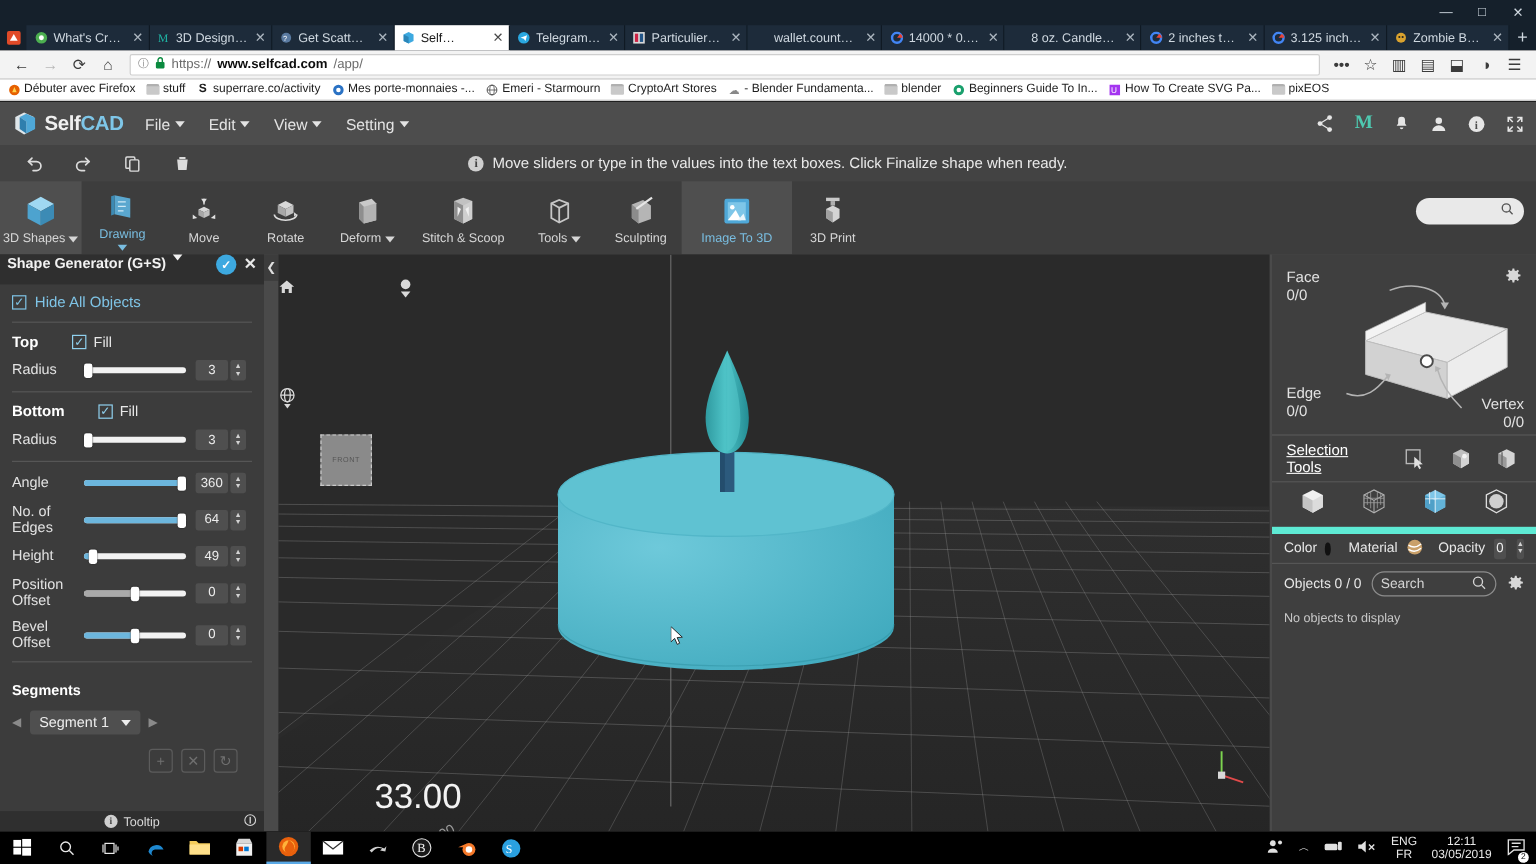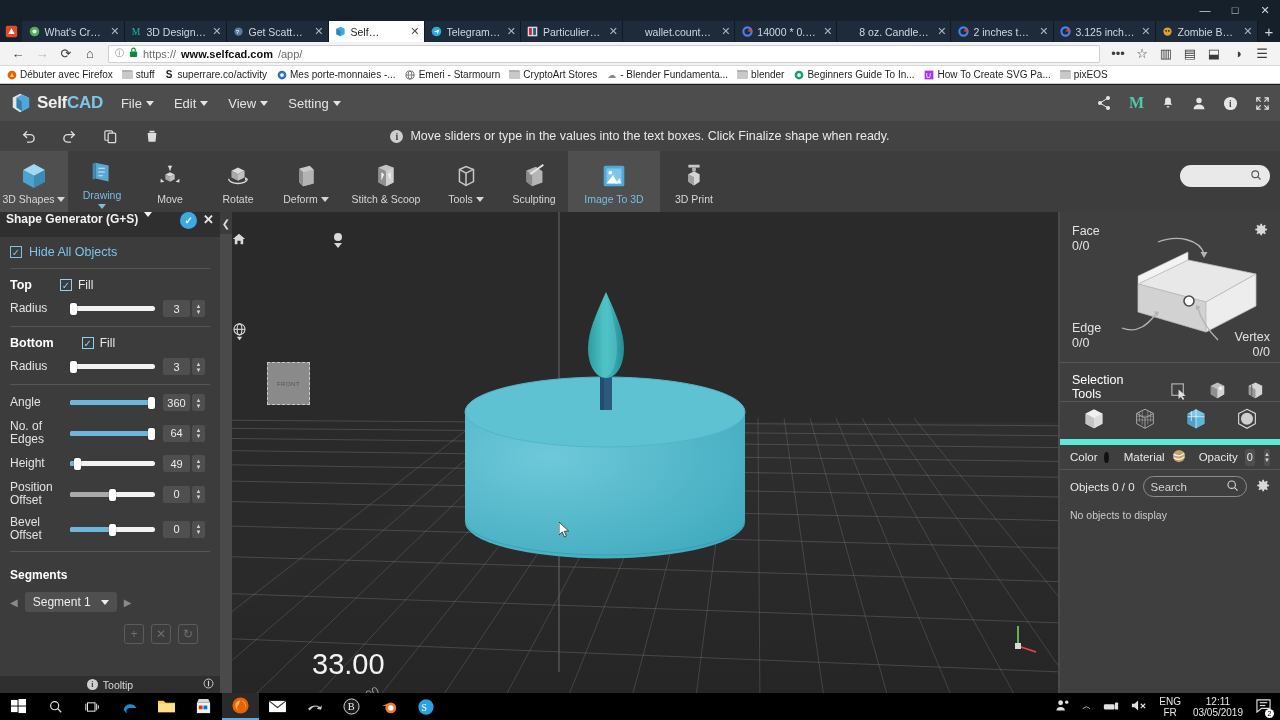--- a/index.html
+++ b/index.html
@@ -175,21 +175,21 @@
                transform:rotate(-28deg); }
   .cursor-arrow { position:absolute; left:327px; top:310px; }
 
   
   .rpanel { position:absolute; right:0; top:127px; width:220px; height:481px;
             background:#3f3f3f; color:#e8e8e8; }
   .rp-gizmo { position:relative; height:150px; }
   .gear { position:absolute; right:12px; top:10px; color:#d8d8d8; }
   .glabel { position:absolute; font-size:12.5px; color:#e2e2e2; line-height:15px; }
   .rp-sect { border-top:1px solid #565656; }
-  .seltools { height:38px; display:flex; align-items:flex-end; padding:0 12px; gap:12px; }
+  .seltools { height:38px; display:flex; align-items:center; padding:0 12px; gap:12px;text-decoration:underline; }
   .seltools .t { font-size:12.5px; color:#fff; flex:1; }
   .seltools .ic { width:26px; display:flex; align-items:center; justify-content:center; }
   .modebar { height:38px; display:flex; align-items:center; justify-content:space-around;
              padding:0 8px; border-top:1px solid #565656; }
   .matbar { height:30px; display:flex; align-items:center; gap:7px; padding:0 10px;
             border-top:6px solid #5eead4; font-size:11.5px; }
   .swatch { width:11px; height:11px; border-radius:50%; background:#111; }
   .objbar { height:34px; display:flex; align-items:center; gap:8px; padding:0 10px;
             border-top:1px solid #565656; font-size:11.5px; }
   .searchpill { flex:1; height:21px; border:1px solid #8d8d8d; border-radius:11px;

